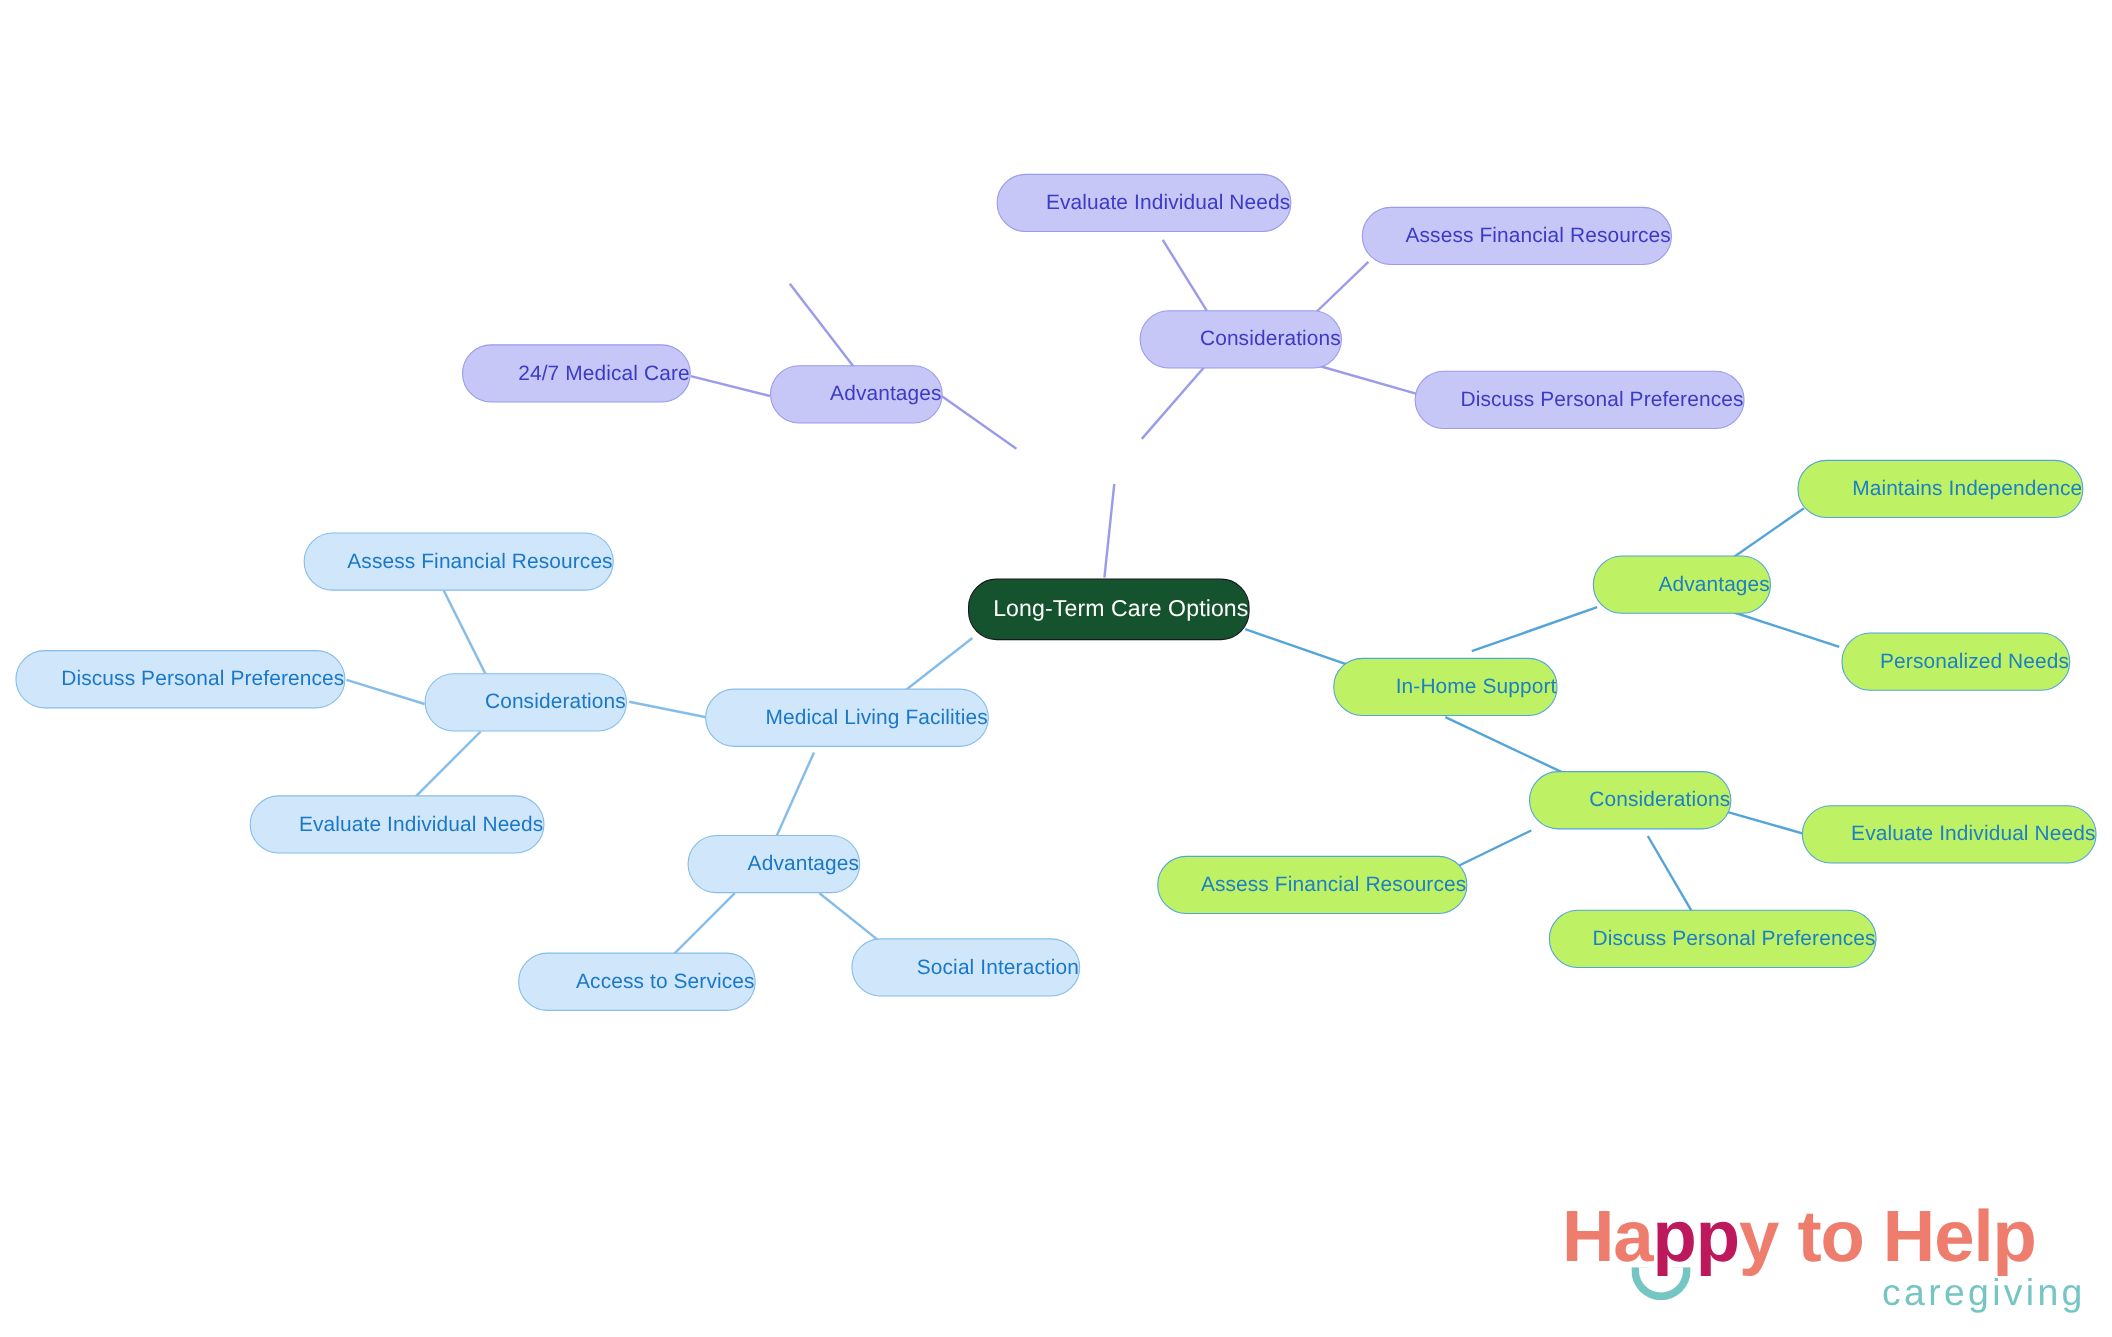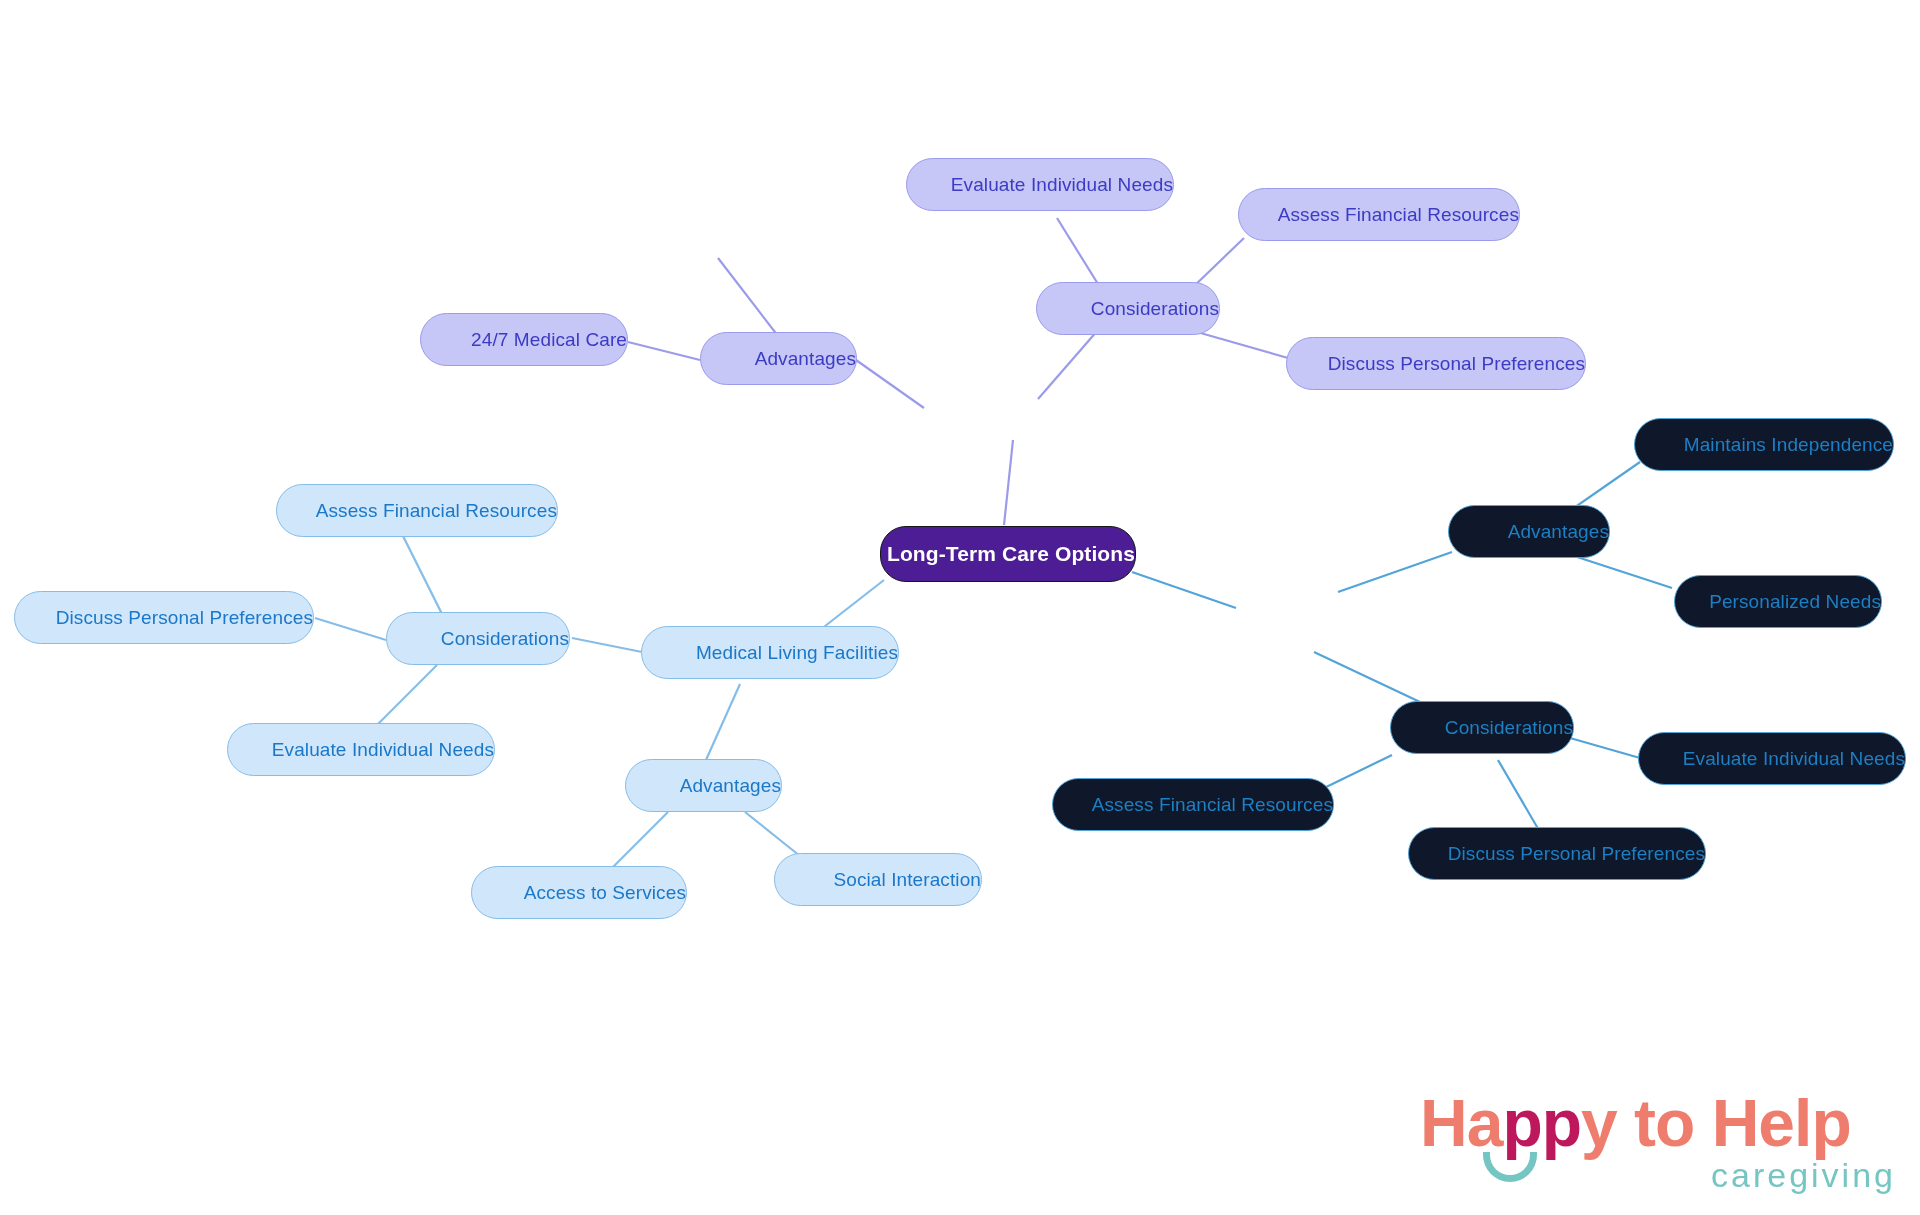--- a/index.html
+++ b/index.html
@@ -33,35 +33,34 @@
     display: flex;
     align-items: center;
     justify-content: flex-end;
     border-radius: 999px;
     border-style: solid;
     border-width: 1px;
     white-space: nowrap;
     letter-spacing: 0.1px;
   }
   .node-root {
-    background: #4c1d95;
+    background: #14532d;
     border-color: #14181c;
     color: #ffffff;
     font-size: 21px;
     border-radius: 26px;
-    font-weight: bold;
   }
   .node-purple {
     background: #c6c6f7;
     border-color: #9a9bea;
     color: #3b3bc4;
     font-size: 19px;
   }
   .node-blue {
-    background: #0f172a;
+    background: #bef264;
     border-color: #53a4d8;
     color: #1d7fc4;
     font-size: 19px;
   }
   .node-paleblue {
     background: #cfe6fb;
     border-color: #86bde8;
     color: #1b78c8;
     font-size: 19px;
   }
@@ -164,20 +163,23 @@
   </div>
 
   <div class="node node-purple" style="left:1238px; top:188px; width:282px; height:53px;">
     <span>Assess Financial Resources</span>
   </div>
 
   <div class="node node-purple" style="left:1286px; top:337px; width:300px; height:53px;">
     <span>Discuss Personal Preferences</span>
   </div>
 
+  <div class="node node-blue" style="left:1212px; top:598px; width:204px; height:53px;">
+    <span>In-Home Support</span>
+  </div>
 
   <div class="node node-blue" style="left:1448px; top:505px; width:162px; height:53px;">
     <span>Advantages</span>
   </div>
 
   <div class="node node-blue" style="left:1634px; top:418px; width:260px; height:53px;">
     <span>Maintains Independence</span>
   </div>
 
   <div class="node node-blue" style="left:1674px; top:575px; width:208px; height:53px;">

